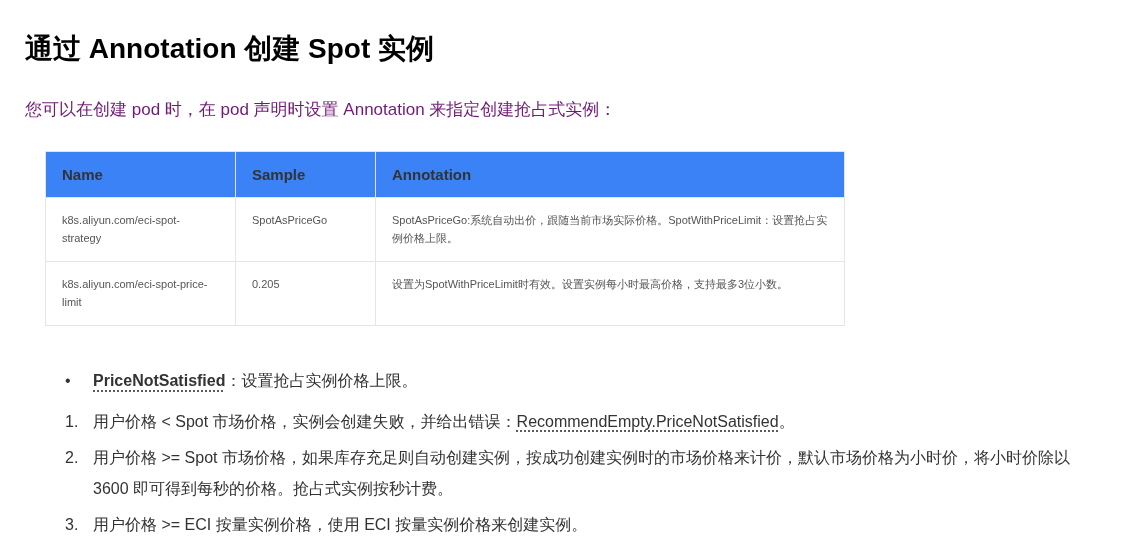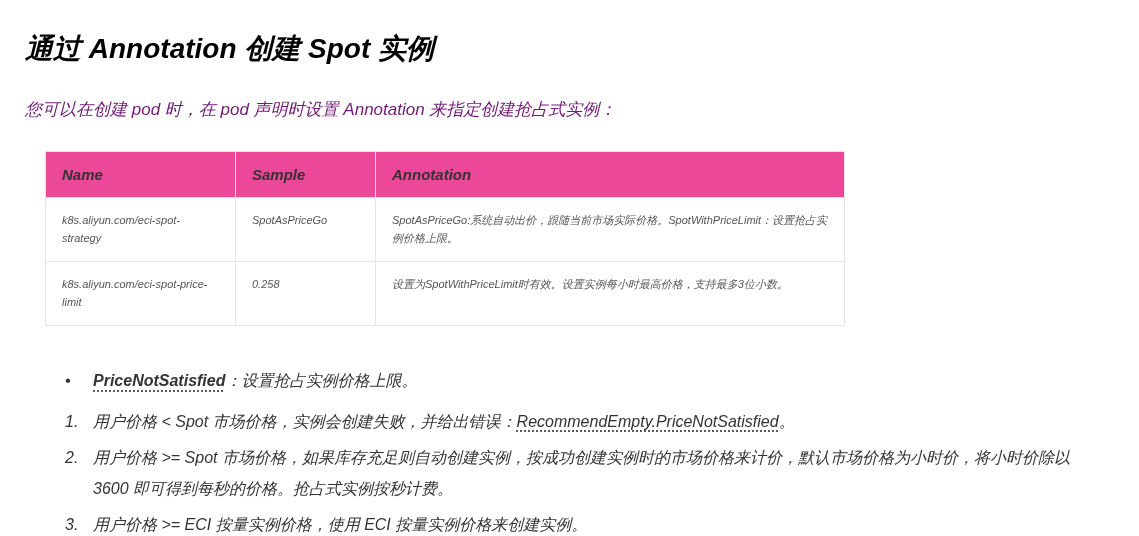--- a/index.html
+++ b/index.html
@@ -1,19 +1,18 @@
 <!DOCTYPE html>
 <html><head>
   <meta charset="utf-8">
   <style>
     * {
       margin: 0;
       padding: 0;
       box-sizing: border-box;
-      font-style: italic;
     }
     body {
       font-family: -apple-system, BlinkMacSystemFont, "Segoe UI", "PingFang SC", "Microsoft YaHei", sans-serif;
       background: #fff;
       color: #333;
       padding: 30px 25px;
       width: 1139px;
     }
     h1 {
       font-size: 28px;
@@ -28,21 +27,21 @@
     }
     .table-wrap {
       padding-left: 20px;
       margin-bottom: 40px;
     }
     table {
       border-collapse: collapse;
       width: 800px;
     }
     thead th {
-      background: #ec4899;
+      background: #3b82f6;
       text-align: left;
       padding: 14px 16px;
       font-size: 15px;
       font-weight: 700;
       color: #333;
       border: 1px solid #e5e5e5;
     }
     tbody td {
       padding: 14px 16px;
       font-size: 11px;
@@ -114,21 +113,21 @@
       </tr>
     </thead>
     <tbody>
       <tr>
         <td>k8s.aliyun.com/eci-spot-strategy</td>
         <td>SpotAsPriceGo</td>
         <td>SpotAsPriceGo:系统自动出价，跟随当前市场实际价格。SpotWithPriceLimit：设置抢占实例价格上限。</td>
       </tr>
       <tr>
         <td>k8s.aliyun.com/eci-spot-price-limit</td>
-        <td>0.258</td>
+        <td>0.205</td>
         <td>设置为SpotWithPriceLimit时有效。设置实例每小时最高价格，支持最多3位小数。</td>
       </tr>
     </tbody>
   </table>
 </div>
 
 <div class="list-wrap">
 
   <div class="bullet-row">
     <span class="bullet-marker">•</span>

